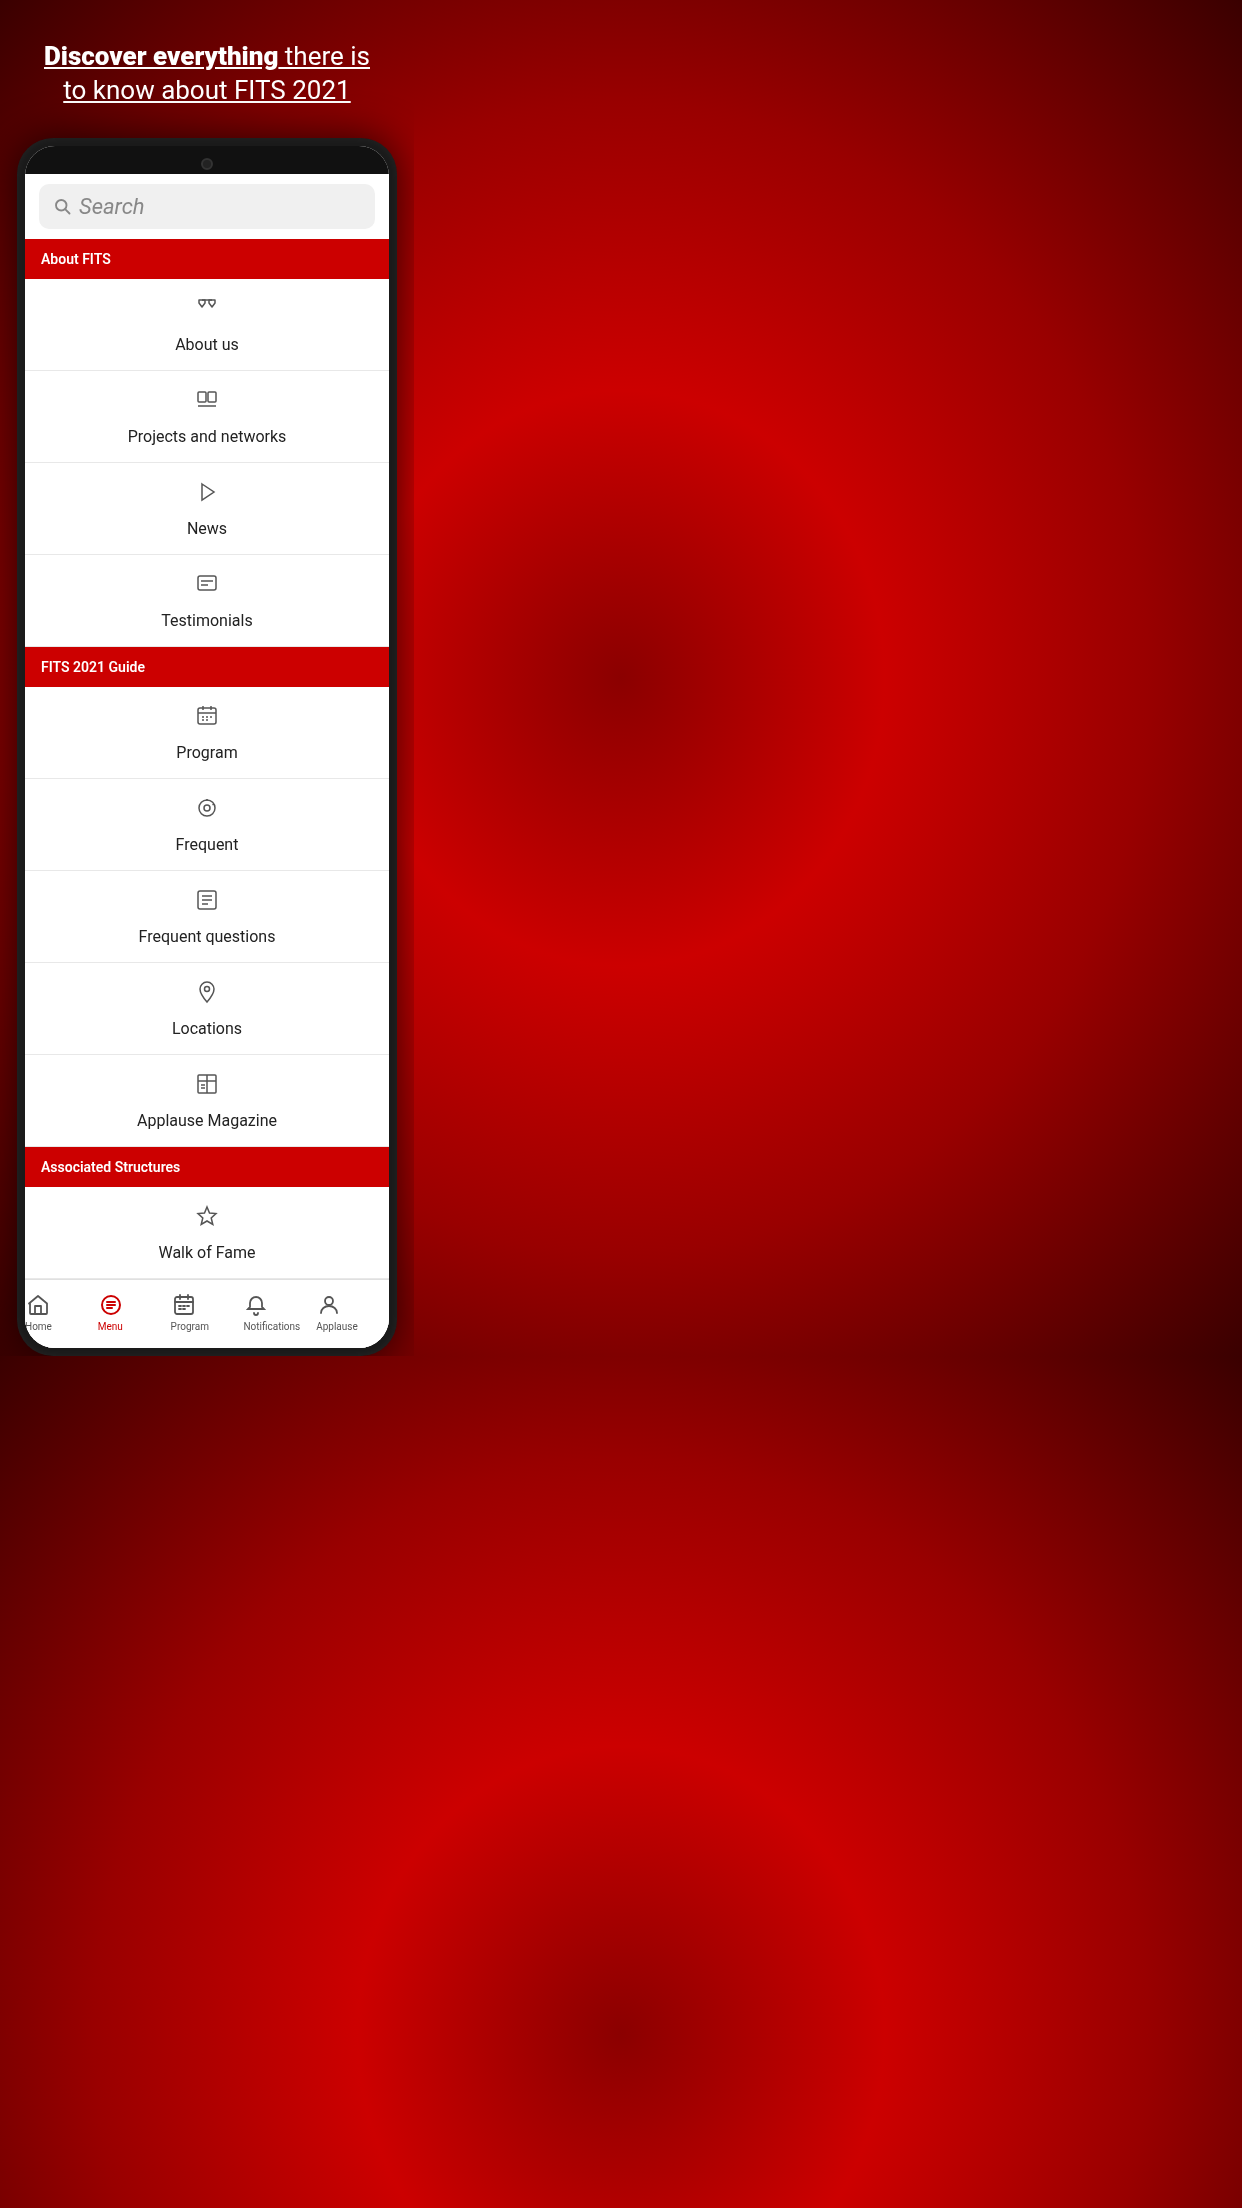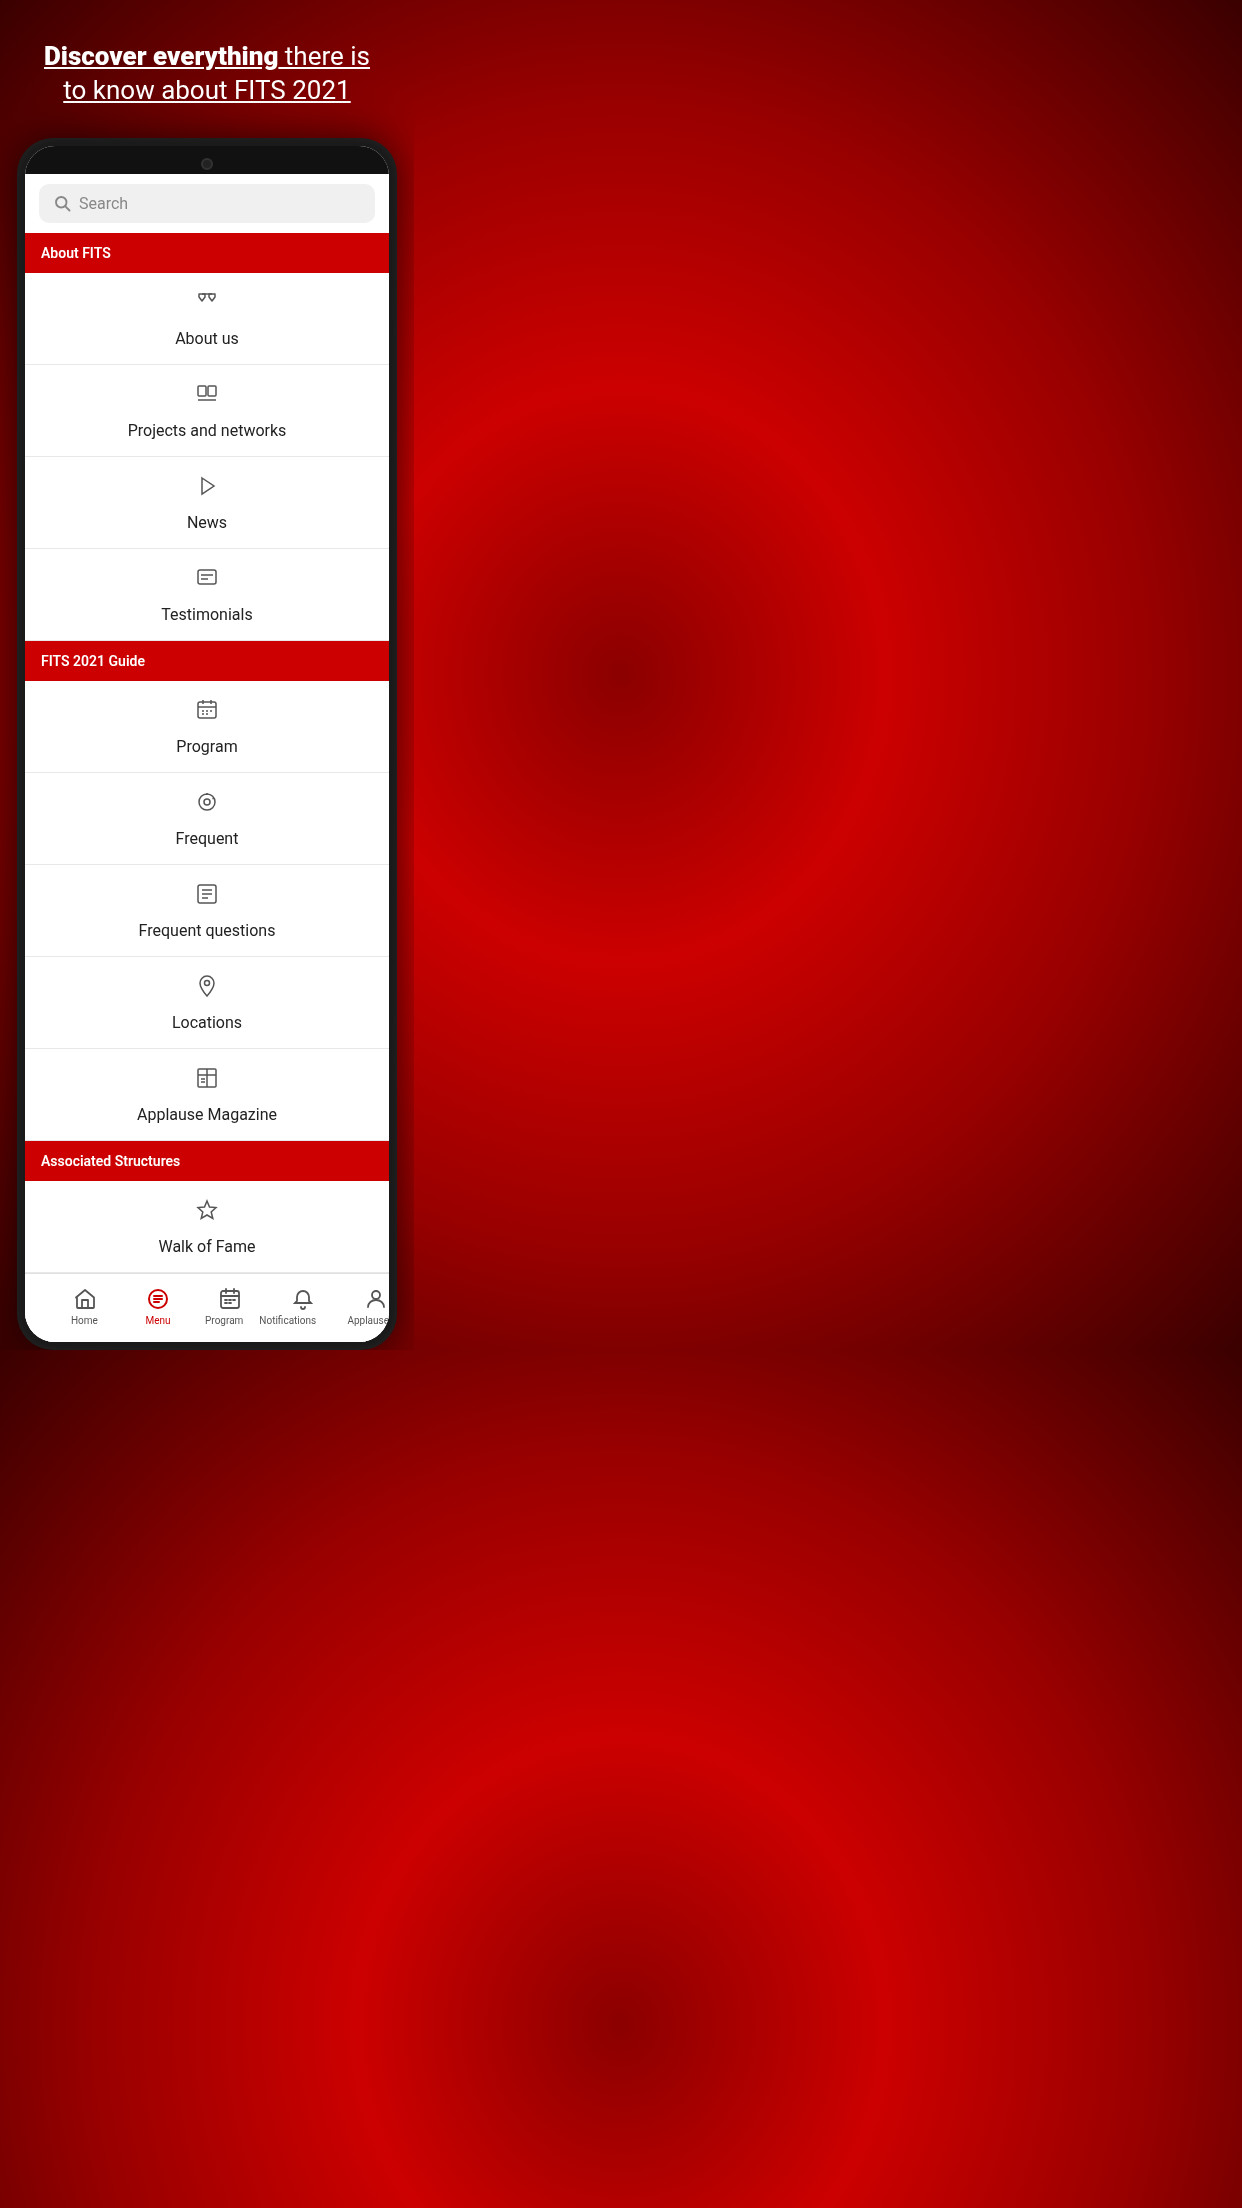--- a/index.html
+++ b/index.html
@@ -82,21 +82,22 @@
       gap: 8px;
     }
 
     .search-icon-svg {
       color: #888;
       flex-shrink: 0;
     }
 
     .search-placeholder {
       color: #888;
-      font-size: 16px;
+      font-size: 22px;
+      font-style: italic;
     }
 
     .section-header {
       background: #cc0000;
       color: white;
       padding: 12px 16px;
       font-size: 14px;
       font-weight: 600;
     }
 
@@ -134,21 +135,21 @@
       display: flex;
       background: white;
       border-top: 1px solid #e0e0e0;
       padding: 8px 0 12px;
     }
 
     .nav-item {
       flex: 1;
       display: flex;
       flex-direction: column;
-      align-items: flex-end;
+      align-items: flex-start;
       gap: 3px;
       cursor: pointer;
       padding: 4px 0;
     }
 
     .nav-item-icon {
       width: 26px;
       height: 26px;
       display: flex;
       align-items: center;

